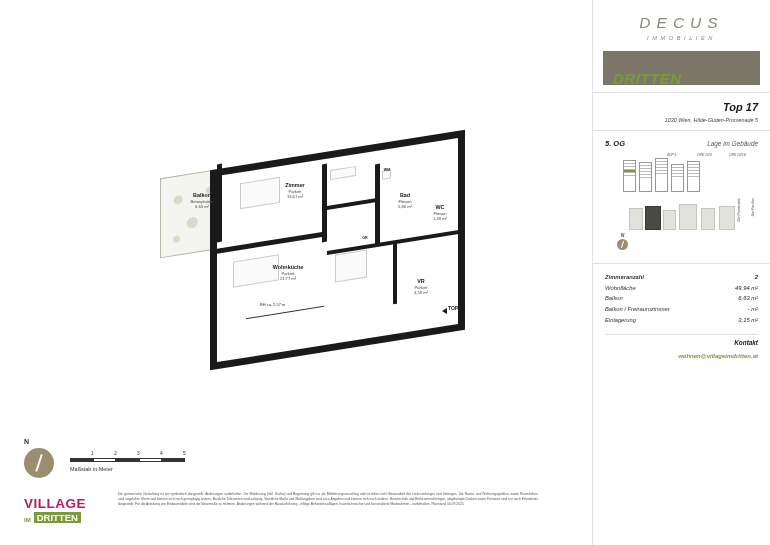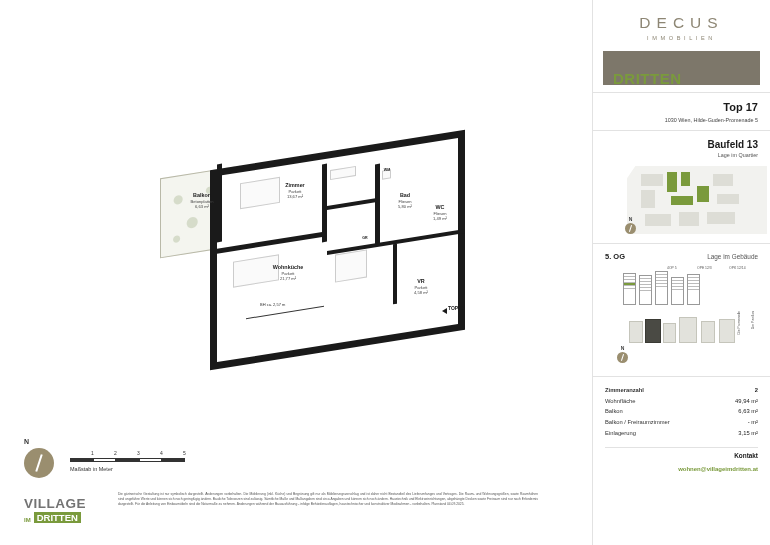--- a/index.html
+++ b/index.html
@@ -85,21 +85,21 @@
   .scale-ticks { position:relative; height:12px; }
   .scale-ticks .seg {
     position:absolute; top:6px; height:4px; border:.6px solid #333;
   }
   .scale-num { position:absolute; top:-2px; font-size:5px; color:#333; }
   .scale-label { font-size:5.5px; color:#333; margin-top:2px; }
 
   
   .village { position:absolute; left:24px; top:497px; width:86px; }
   .village .v1 {
-    font-size:13.5px; font-weight:bold; letter-spacing:.5px; color:#737373; line-height:1;
+    font-size:13.5px; font-weight:bold; letter-spacing:.5px; color:#be185d; line-height:1;
   }
   .village .v2 {
     font-size:9.5px; font-weight:bold; color:#ffffff; background:#7a9a3c;
     display:inline-block; padding:0 3px; line-height:1.25; margin-top:1px;
   }
   .village .vrow { display:flex; align-items:flex-end; gap:3px; }
   .village .small { font-size:6px; font-weight:bold; color:#7a9a3c; line-height:1.05; }
 
   .legal {
     position:absolute; left:118px; top:492px; width:420px;
@@ -110,21 +110,21 @@
   .projectby {
     position:absolute; left:657px; top:506px; display:flex; align-items:center; gap:5px;
   }
   .projectby .t { font-size:4.2px; color:#555; letter-spacing:.2px; }
   .projectby .are { font-size:14px; font-weight:bold; color:#1a1a1a; letter-spacing:-.5px; }
   .projectby .are-sub { font-size:2.6px; color:#777; letter-spacing:.2px; }
 
   
   .right {
     position:absolute; right:0; top:0; width:178px; height:545px;
-    background:#ffffff; border-left:1px solid #e2e2e2;
+    background:#ffffff; border-left:1px solid #e2e2e2;font-style:italic;
   }
   .logo-block { padding:14px 0 10px 0; text-align:center; }
   .logo-decus {
     font-size:15.5px; letter-spacing:6px; color:#8d8674; font-weight:normal;
   }
   .logo-imm {
     font-size:5.6px; letter-spacing:3.6px; color:#8d8674; margin-top:3px;
   }
   .hero {
     position:relative; height:34px; margin:0 10px;
@@ -340,43 +340,20 @@
 
     <div class="hero">
       <div class="hero-text">DRITTEN</div>
     </div>
 
     <div class="sect first">
       <div class="top-title">Top 17</div>
       <div class="top-addr">1030 Wien, Hilde-Guden-Promenade 5</div>
     </div>
 
-    <div class="sect">
-      <div class="bf-title">Baufeld 13</div>
-      <div class="bf-sub">Lage im Quartier</div>
-
-      <div class="map-mini">
-        <div class="map-bg"></div>
-        <div class="blk" style="left:36px; top:10px; width:22px; height:12px;"></div>
-        <div class="blk" style="left:36px; top:26px; width:14px; height:18px;"></div>
-        <div class="blk g" style="left:62px; top:8px; width:10px; height:20px;"></div>
-        <div class="blk g" style="left:76px; top:8px; width:9px; height:14px;"></div>
-        <div class="blk g" style="left:66px; top:32px; width:22px; height:9px;"></div>
-        <div class="blk g" style="left:92px; top:22px; width:12px; height:16px;"></div>
-        <div class="blk" style="left:108px; top:10px; width:20px; height:12px;"></div>
-        <div class="blk" style="left:112px; top:30px; width:22px; height:10px;"></div>
-        <div class="blk" style="left:40px; top:50px; width:26px; height:12px;"></div>
-        <div class="blk" style="left:74px; top:48px; width:20px; height:14px;"></div>
-        <div class="blk" style="left:102px; top:48px; width:28px; height:12px;"></div>
-        <div class="npin">
-          <div class="nn">N</div>
-          <div class="circ"></div>
-        </div>
-      </div>
-    </div>
 
     <div class="sect">
       <div class="row-head">
         <div class="og">5. OG</div>
         <div class="lage">Lage im Gebäude</div>
       </div>
 
       <div class="bld-diagram">
         <div class="bar-group" style="left:18px; top:4px;">
           <div class="bar" style="height:32px;">

